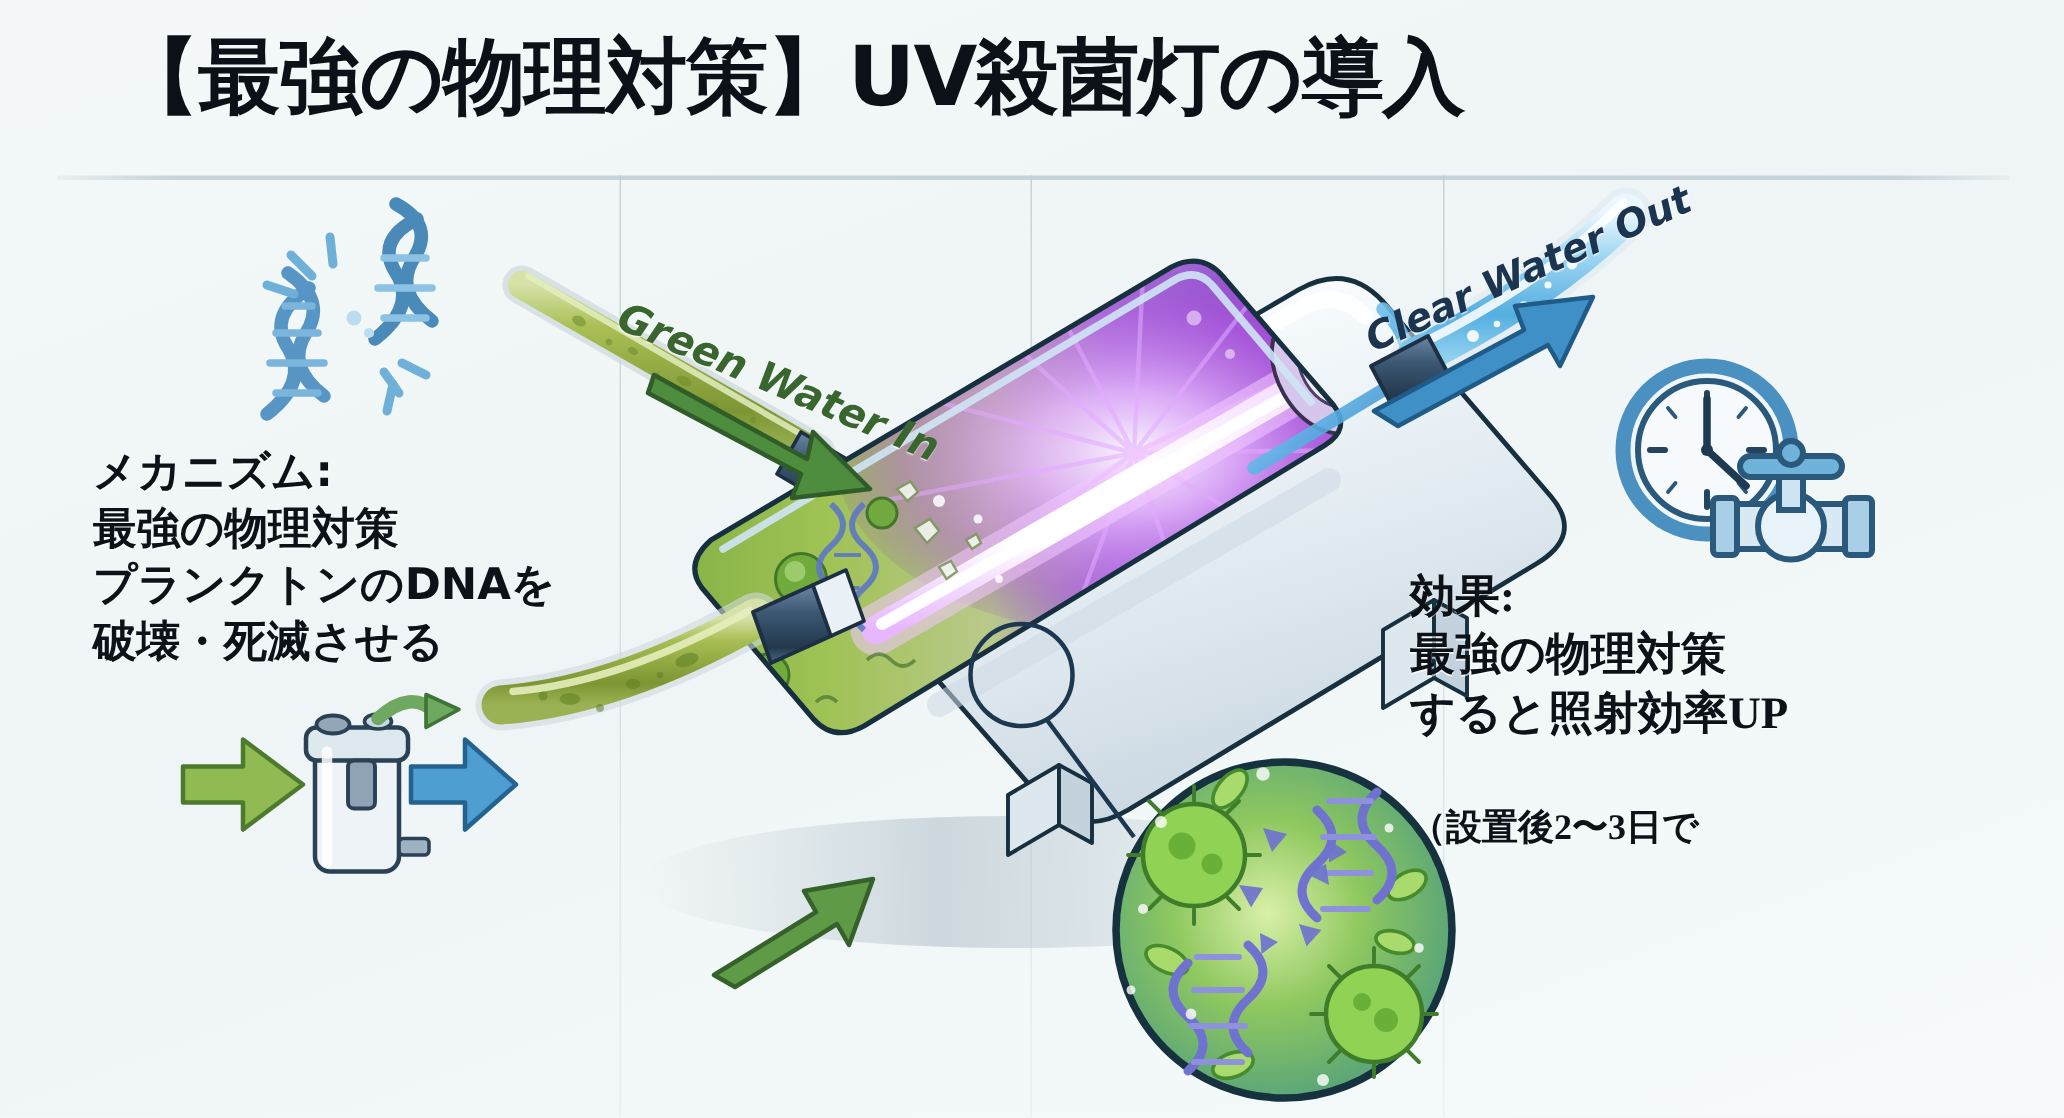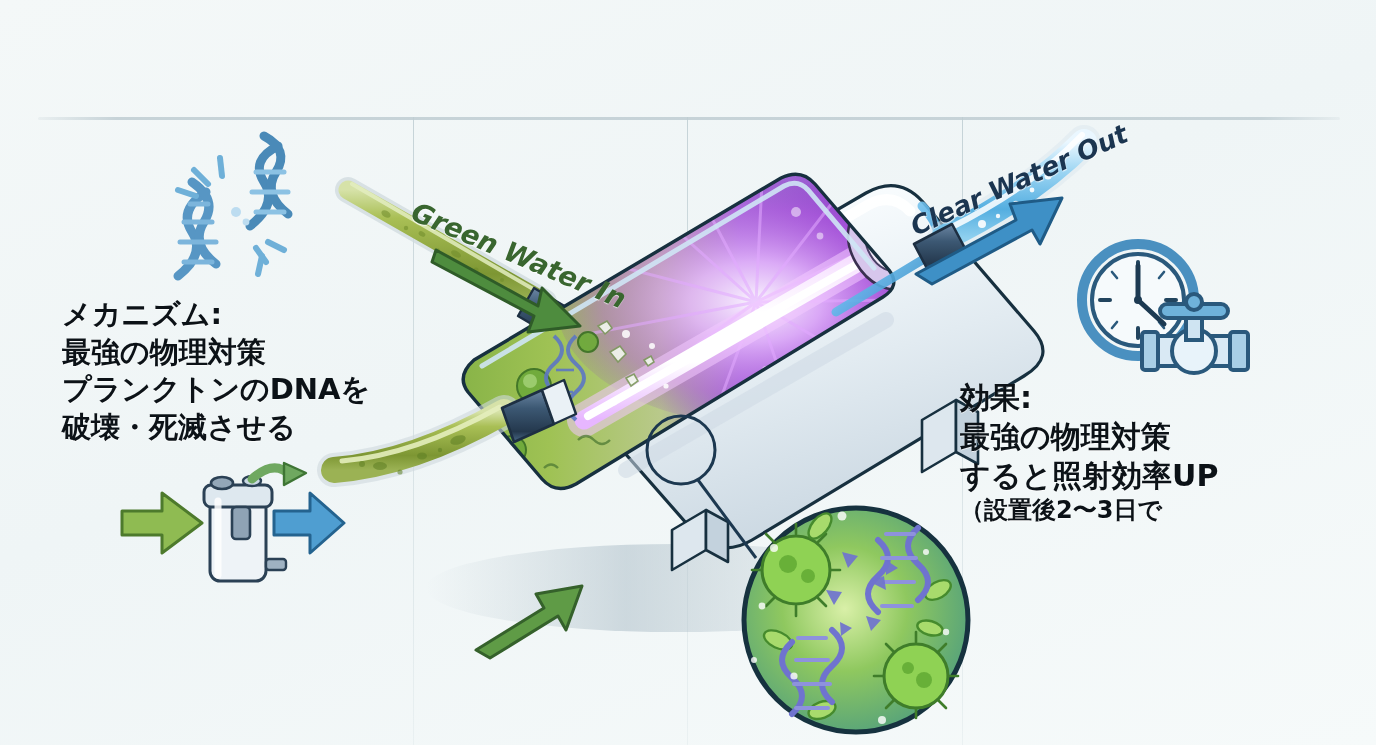--- a/index.html
+++ b/index.html
@@ -26,25 +26,25 @@
     font-size:55px;line-height:1.08;font-weight:700;letter-spacing:-1px;
     color:#0b1117;white-space:nowrap;
     font-family:"DejaVu Sans","Liberation Sans",sans-serif;}
 
   
   .txtblock{position:absolute;text-align:left;font-weight:700;
     color:#0c1217;line-height:1.30;
     font-family:"DejaVu Sans","Liberation Sans",sans-serif;
     text-shadow:0 1px 0 rgba(255,255,255,.65);}
   .txtblock .hd{display:block;}
-  .txtblock .sm{font-size:.80em;display:block;line-height:1.26;}
+  .txtblock .sm{font-size:.80em;display:block;line-height:1.26;margin-top:42px;}
 
   #block-mechanism{left:62px;top:296px;width:330px;font-size:29px;}
   #block-install{left:58px;top:600px;width:340px;font-size:29px;}
-  #block-effect{left:960px;top:378px;width:350px;font-size:30px;}
+  #block-effect{left:940px;top:378px;width:350px;font-size:30px;font-family:Liberation Serif, serif;}
 
   
   .flowcap{position:absolute;font-weight:700;white-space:nowrap;
     font-family:"DejaVu Sans","Liberation Sans",sans-serif;
     font-style:italic;}
   #cap-in{left:419px;top:196px;font-size:27px;color:#39662f;
     transform:rotate(23deg);transform-origin:left top;
     text-shadow:0 1px 1px rgba(255,255,255,.8);}
   #cap-out{left:906px;top:214px;font-size:26px;color:#1b3550;
     transform:rotate(-24deg);transform-origin:left top;
@@ -59,20 +59,21 @@
   
   #illustration{position:absolute;left:326px;top:120px;width:760px;height:625px;}
 
   svg{display:block;overflow:visible;}
 </style>
 </head>
 <body>
 
 <div id="stage">
 
+  <div class="title">【最強の物理対策】UV殺菌灯の導入</div>
 
   <div class="hrule"></div>
   <div class="vrule" style="left:413px;"></div>
   <div class="vrule" style="left:687px;"></div>
   <div class="vrule" style="left:962px;"></div>
 
   <div id="illustration">
     <svg width="760" height="625" viewBox="0 0 760 625">
       <defs>
         <linearGradient id="gGreenHose" x1="0" y1="0" x2="1" y2="0">

